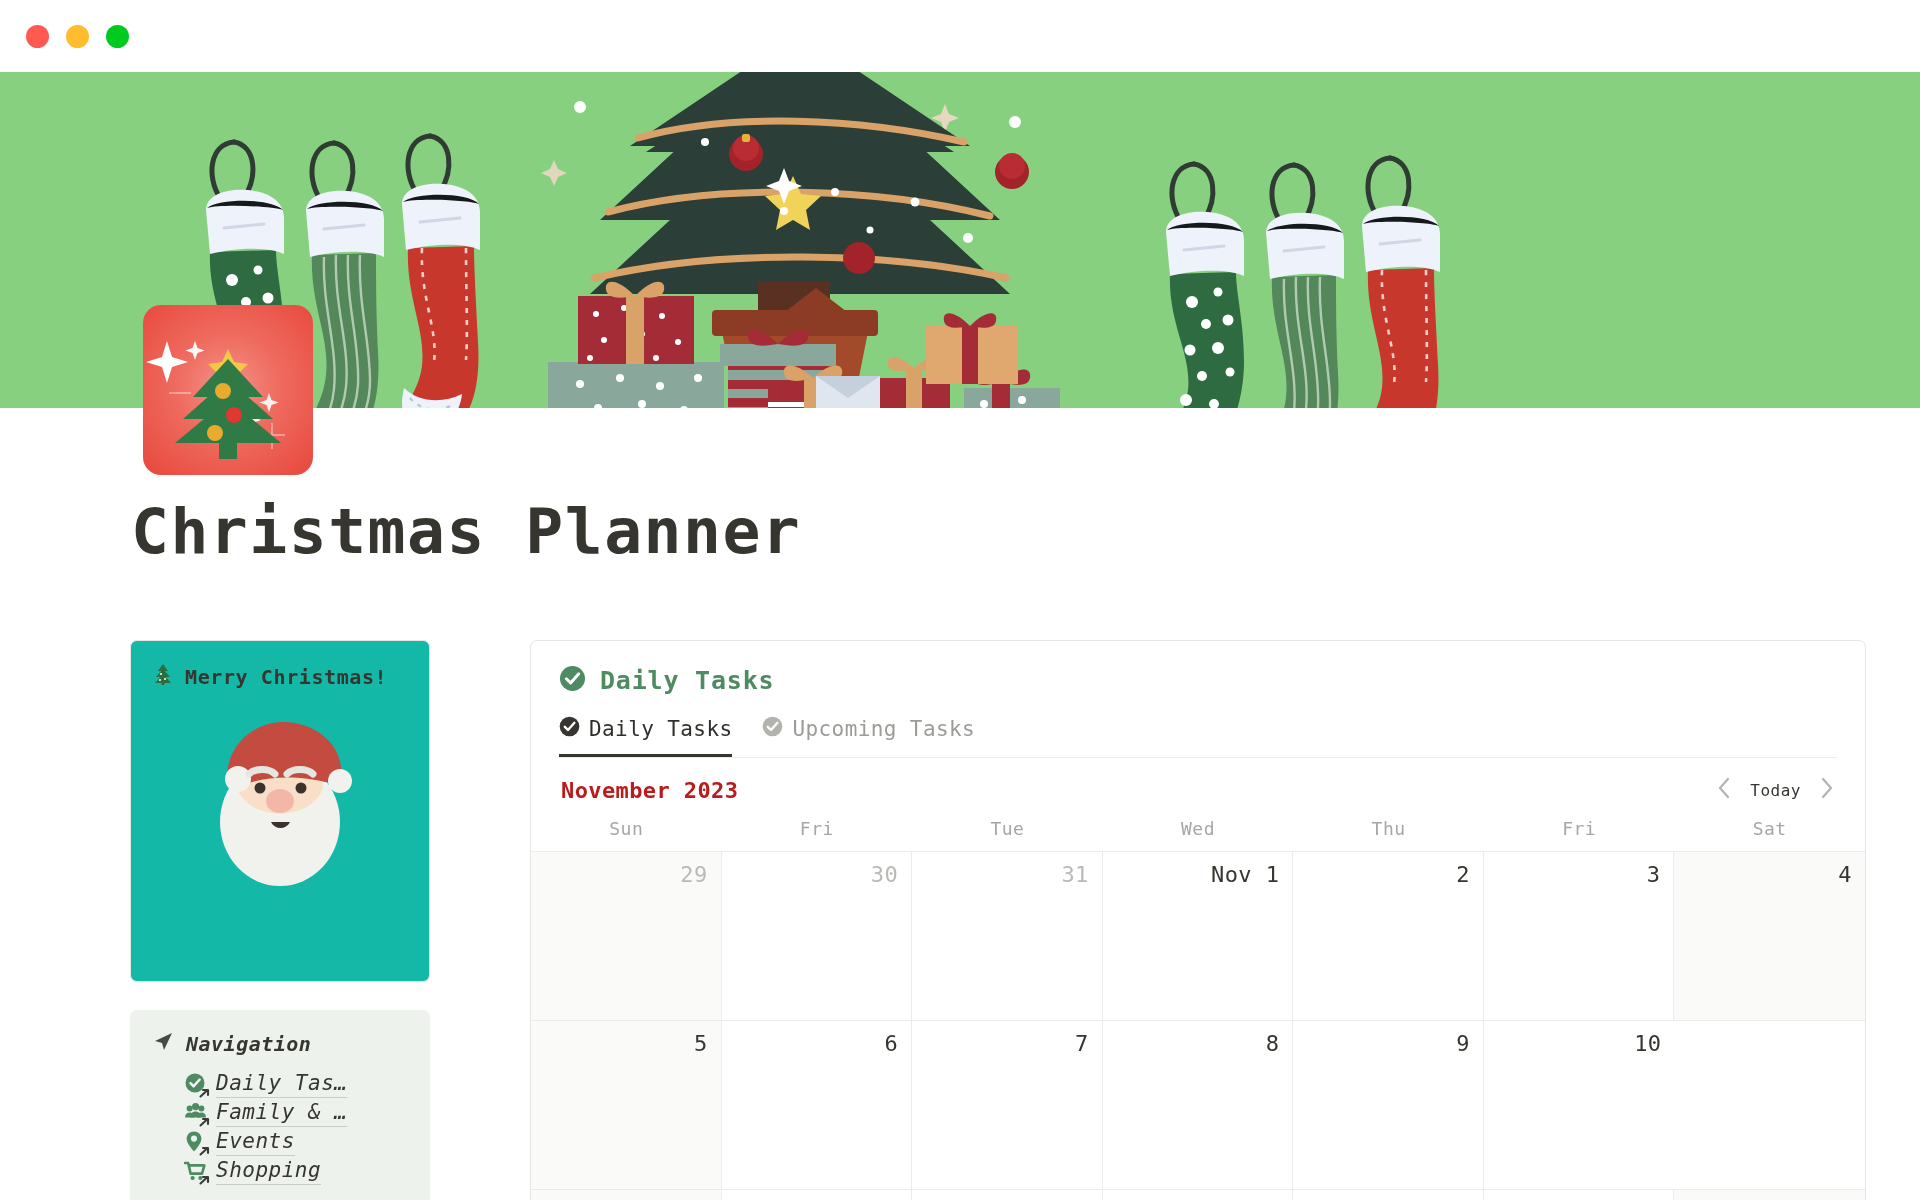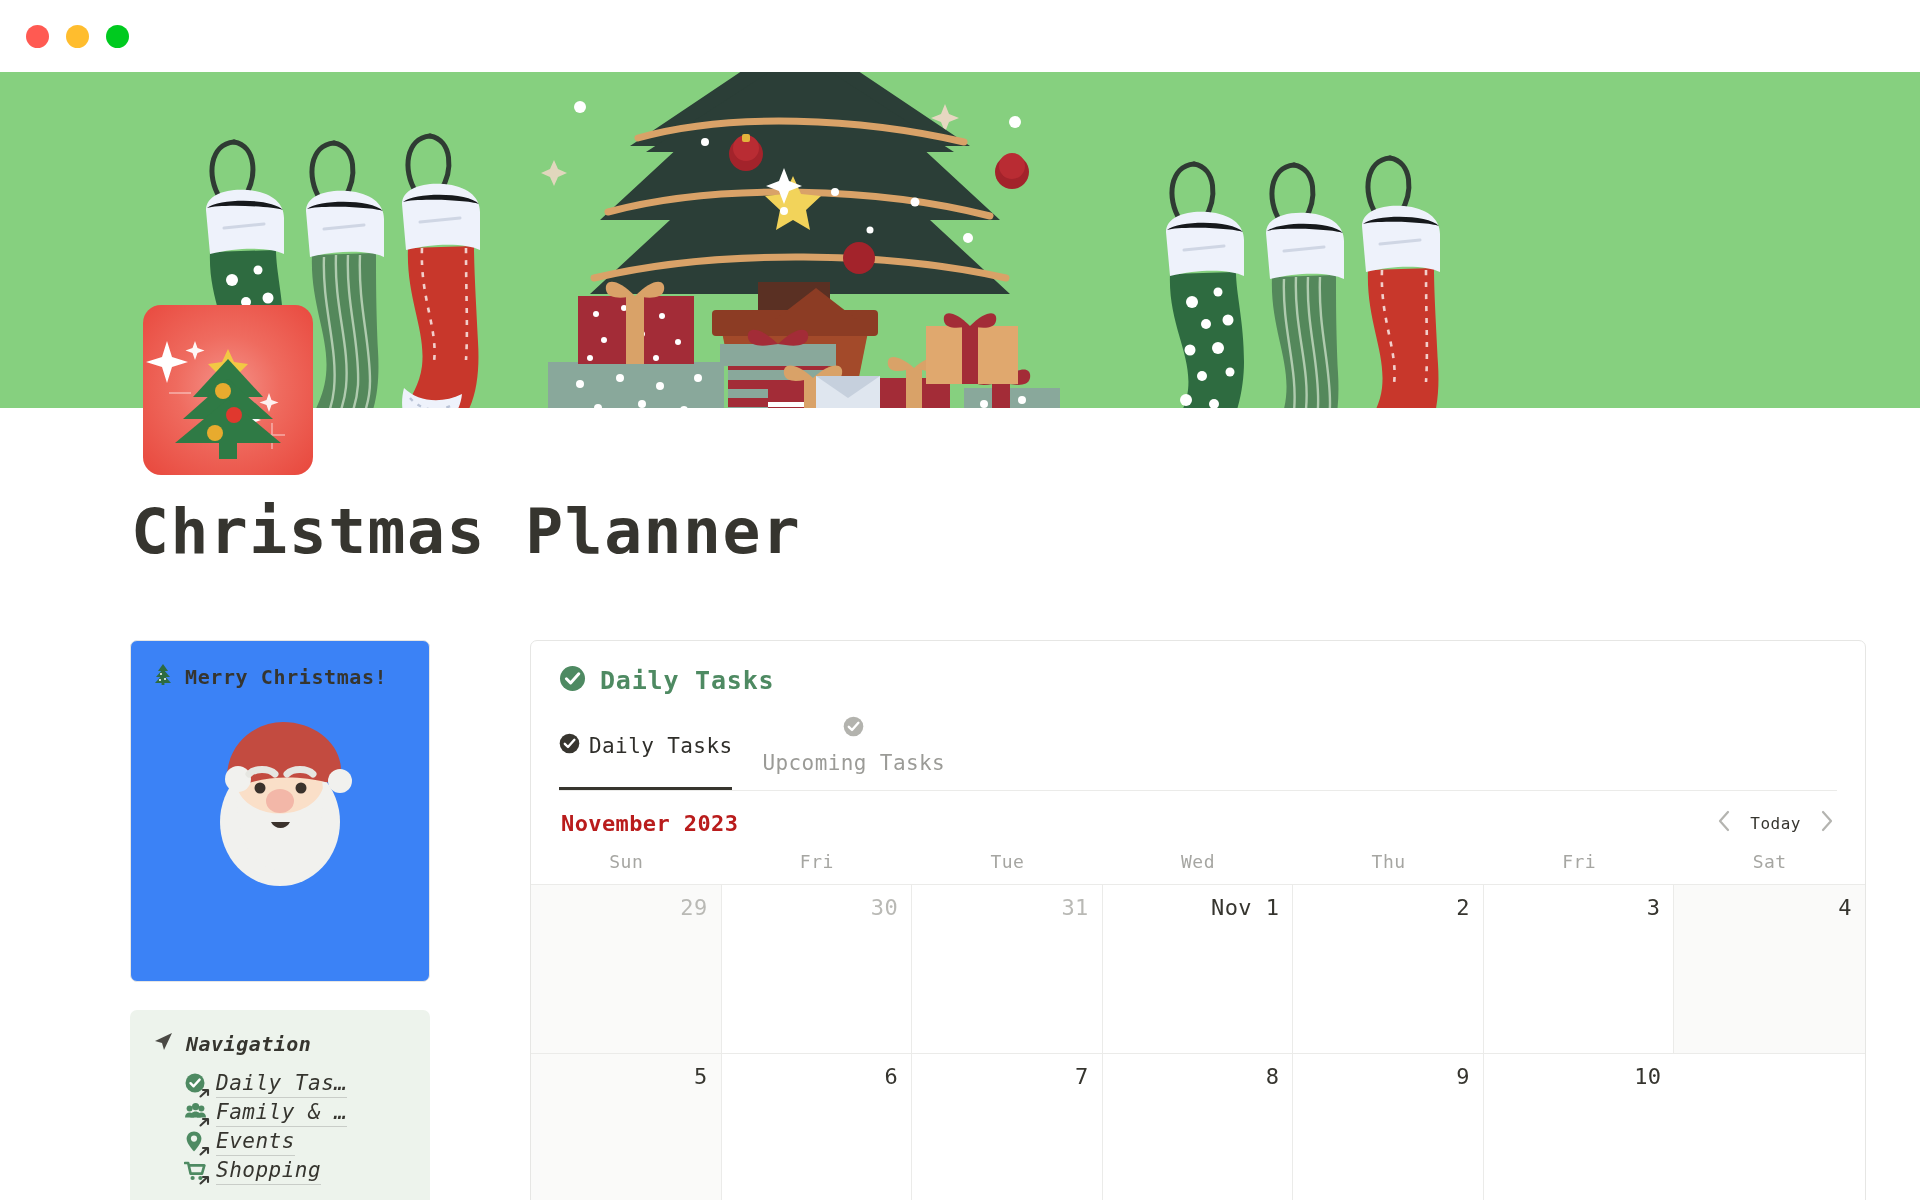--- a/index.html
+++ b/index.html
@@ -68,21 +68,21 @@
     left: 0;
     width: 1920px;
     display: flex;
     gap: 0;
   }
 
   
   .sidebar { width: 300px; margin-left: 130px; flex: none; }
 
   .card-merry {
-    background: #3b82f6;
+    background: #14b8a6;
     border: 1px solid #e6e6e4;
     border-radius: 7px;
     padding: 22px 22px 26px 22px;
     height: 342px;
   }
   .card-merry-head {
     display: flex;
     align-items: center;
     gap: 12px;
     font-size: 20px;
@@ -160,21 +160,21 @@
   .tab {
     display: flex;
     align-items: center;
     gap: 9px;
     padding-bottom: 12px;
     font-size: 21px;
     letter-spacing: 0.4px;
     cursor: pointer;
   }
   .tab-active { color: #2f2e2a; border-bottom: 3px solid #37352f; }
-  .tab-inactive { color: #9b9b97; border-bottom: 3px solid transparent; flex-direction: column; }
+  .tab-inactive { color: #9b9b97; border-bottom: 3px solid transparent; }
 
   .cal-toolbar {
     display: flex;
     align-items: center;
     justify-content: space-between;
     padding: 18px 30px 14px 30px;
   }
   .cal-month { font-size: 22px; font-weight: 700; color: #b91c1c; letter-spacing: 0.4px; }
   .cal-nav { display: flex; align-items: center; gap: 18px; }
   .cal-arrow { color: #b4b4b0; font-size: 24px; line-height: 1; cursor: pointer; }

